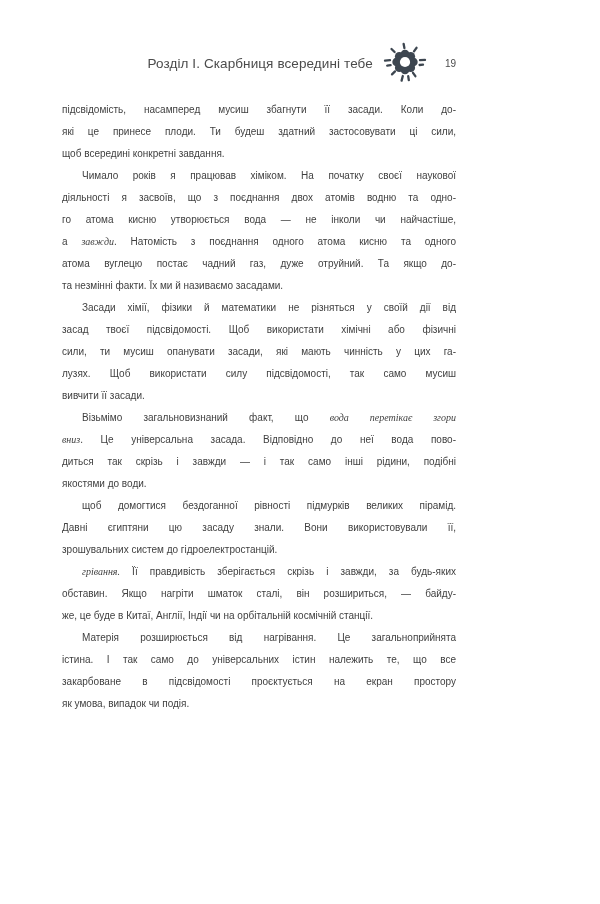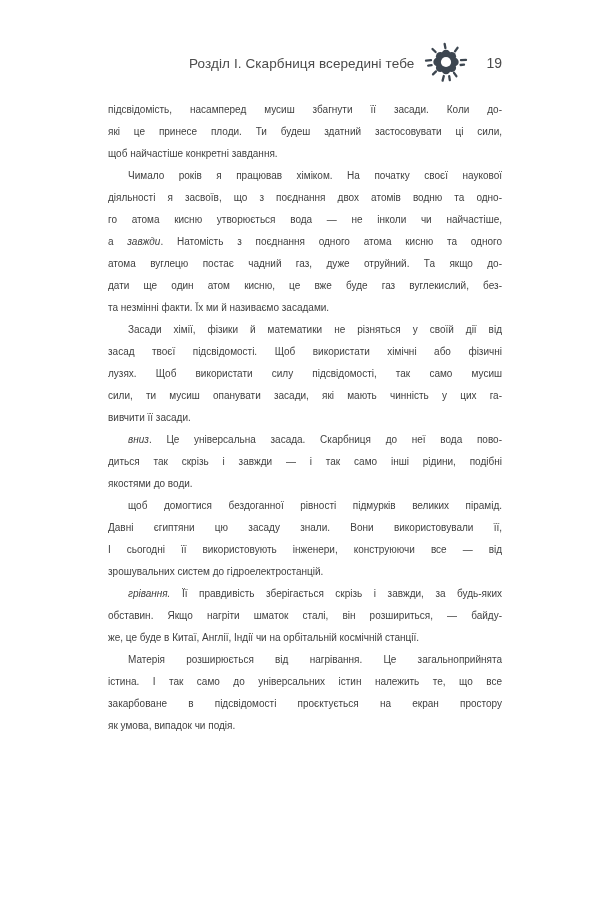--- a/index.html
+++ b/index.html
@@ -10,21 +10,20 @@
   }
   body {
     font-family: "Liberation Sans", sans-serif;
     color: var(--text-color, #3f3f3f);
   }
   .page {
     width: 516px; height: 904px;
     box-sizing: border-box;
     padding: 0 60px 0 62px;
     background: var(--bg-color, #ffffff);
-    margin-left: 46px;
   }
   .header {
     display: flex;
     align-items: center;
     justify-content: flex-end;
     gap: 10px;
     padding-top: 40px;
     height: 46px;
   }
   .chapter-title {
@@ -32,21 +31,21 @@
     color: var(--header-color, #4b4b4b);
     letter-spacing: 0.1px;
     white-space: nowrap;
   }
   .sun {
     width: 44px; height: 44px;
     flex: 0 0 auto;
     color: var(--icon-color, #3d4650);
   }
   .page-number {
-    font-size: 14px;
+    font-size: 10px;
     color: var(--header-color, #4b4b4b);
     margin-left: 8px;
   }
   .content {
     margin-top: 13px;
   }
   p.para {
     margin: 0;
     font-size: 10px;
     line-height: 22px;
@@ -55,21 +54,21 @@
     display: block;
     text-align: justify;
     text-align-last: justify;
   }
   .line.last {
     text-align-last: left;
   }
   .para.indent .line:first-child {
     text-indent: 20px;
   }
-  .it { font-style: italic; }
+  .it { font-style: italic; font-family: Liberation Serif, serif; }
 </style>
 </head>
 <body>
 
 <div class="page">
 
   <div class="header">
     <span class="chapter-title">Розділ І. Скарбниця всередині тебе</span>
 
     <svg class="sun" viewBox="0 0 44 44" fill="none" xmlns="http://www.w3.org/2000/svg">
@@ -100,47 +99,46 @@
       </g>
     </svg>
 
     <span class="page-number">19</span>
   </div>
 
   <div class="content">
       <p class="para">
         <span class="line"><span>підсвідомість, насамперед мусиш збагнути її засади. Коли до-</span></span>
         <span class="line"><span>які це принесе плоди. Ти будеш здатний застосовувати ці сили,</span></span>
-        <span class="line last"><span>щоб найчастіше конкретні завдання.</span></span>
+        <span class="line last"><span>щоб всередині конкретні завдання.</span></span>
       </p>
       <p class="para indent">
         <span class="line"><span>Чимало років я працював хіміком. На початку своєї наукової</span></span>
         <span class="line"><span>діяльності я засвоїв, що з поєднання двох атомів водню та одно-</span></span>
         <span class="line"><span>го атома кисню утворюється вода — не інколи чи найчастіше,</span></span>
         <span class="line"><span>а </span><span class="it">завжди</span><span>. Натомість з поєднання одного атома кисню та одного</span></span>
         <span class="line"><span>атома вуглецю постає чадний газ, дуже отруйний. Та якщо до-</span></span>
-        <span class="line"><span>дати ще один атом кисню, це вже буде газ вуглекислий, без-</span></span>
         <span class="line last"><span>та незмінні факти. Їх ми й називаємо засадами.</span></span>
       </p>
       <p class="para indent">
         <span class="line"><span>Засади хімії, фізики й математики не різняться у своїй дії від</span></span>
         <span class="line"><span>засад твоєї підсвідомості. Щоб використати хімічні або фізичні</span></span>
+        <span class="line"><span>сили, ти мусиш опанувати засади, які мають чинність у цих га-</span></span>
         <span class="line"><span>лузях. Щоб використати силу підсвідомості, так само мусиш</span></span>
-        <span class="line"><span>сили, ти мусиш опанувати засади, які мають чинність у цих га-</span></span>
         <span class="line last"><span>вивчити її засади.</span></span>
       </p>
       <p class="para indent">
-        <span class="line"><span class="it">вниз</span><span>. Це універсальна засада. Скарбниця до неї вода пово-</span></span>
+        <span class="line"><span>Візьмімо загальновизнаний факт, що </span><span class="it">вода перетікає згори</span></span>
+        <span class="line"><span class="it">вниз</span><span>. Це універсальна засада. Відповідно до неї вода пово-</span></span>
         <span class="line"><span>диться так скрізь і завжди — і так само інші рідини, подібні</span></span>
         <span class="line last"><span>якостями до води.</span></span>
       </p>
       <p class="para indent">
         <span class="line"><span>щоб домогтися бездоганної рівності підмурків великих пірамід.</span></span>
         <span class="line"><span>Давні єгиптяни цю засаду знали. Вони використовували її,</span></span>
-        <span class="line"><span>І сьогодні її використовують інженери, конструюючи все — від</span></span>
         <span class="line last"><span>зрошувальних систем до гідроелектростанцій.</span></span>
       </p>
       <p class="para indent">
         <span class="line"><span class="it">грівання.</span><span> Її правдивість зберігається скрізь і завжди, за будь-яких</span></span>
         <span class="line"><span>обставин. Якщо нагріти шматок сталі, він розшириться, — байду-</span></span>
         <span class="line last"><span>же, це буде в Китаї, Англії, Індії чи на орбітальній космічній станції.</span></span>
       </p>
       <p class="para indent">
         <span class="line"><span>Матерія розширюється від нагрівання. Це загальноприйнята</span></span>
         <span class="line"><span>істина. І так само до універсальних істин належить те, що все</span></span>

